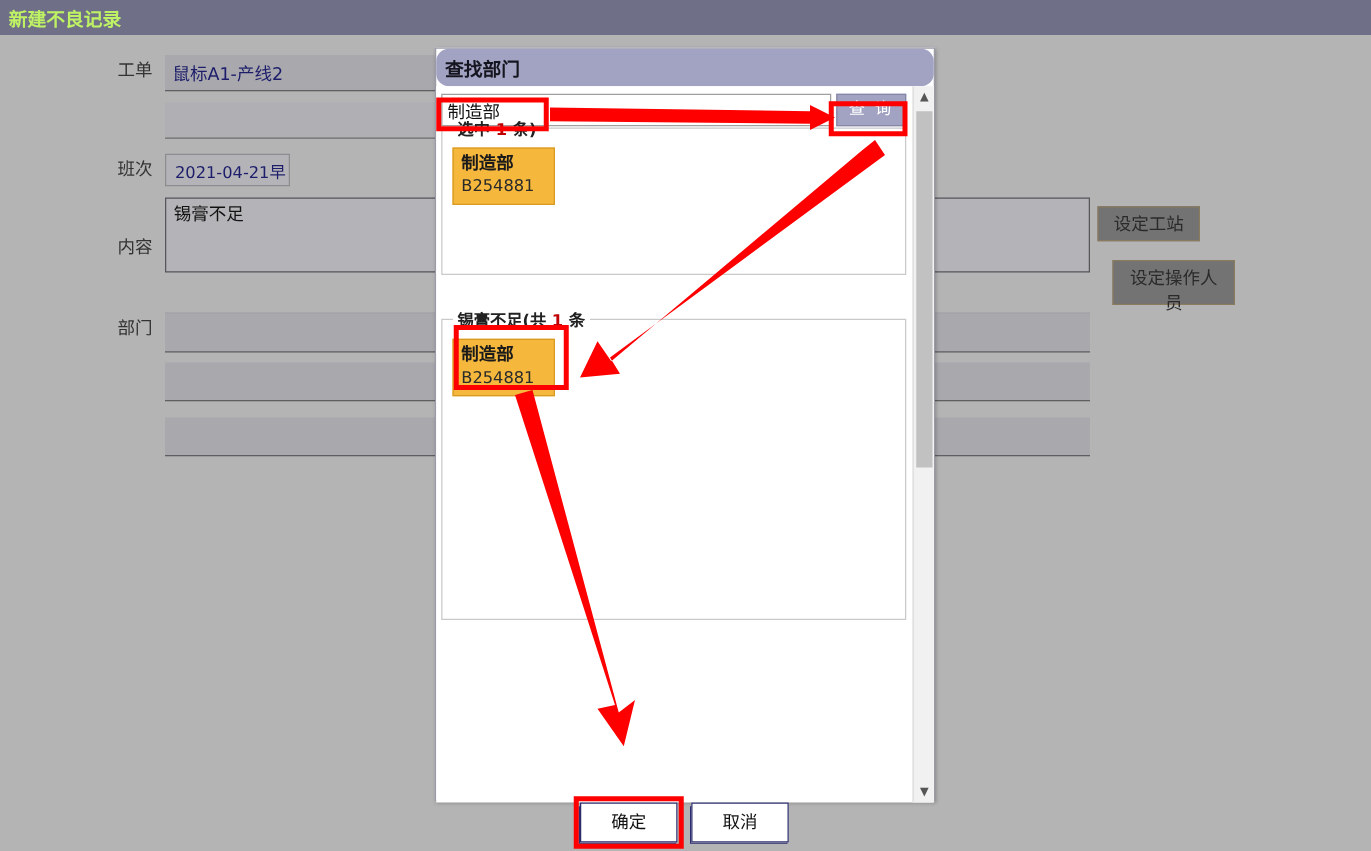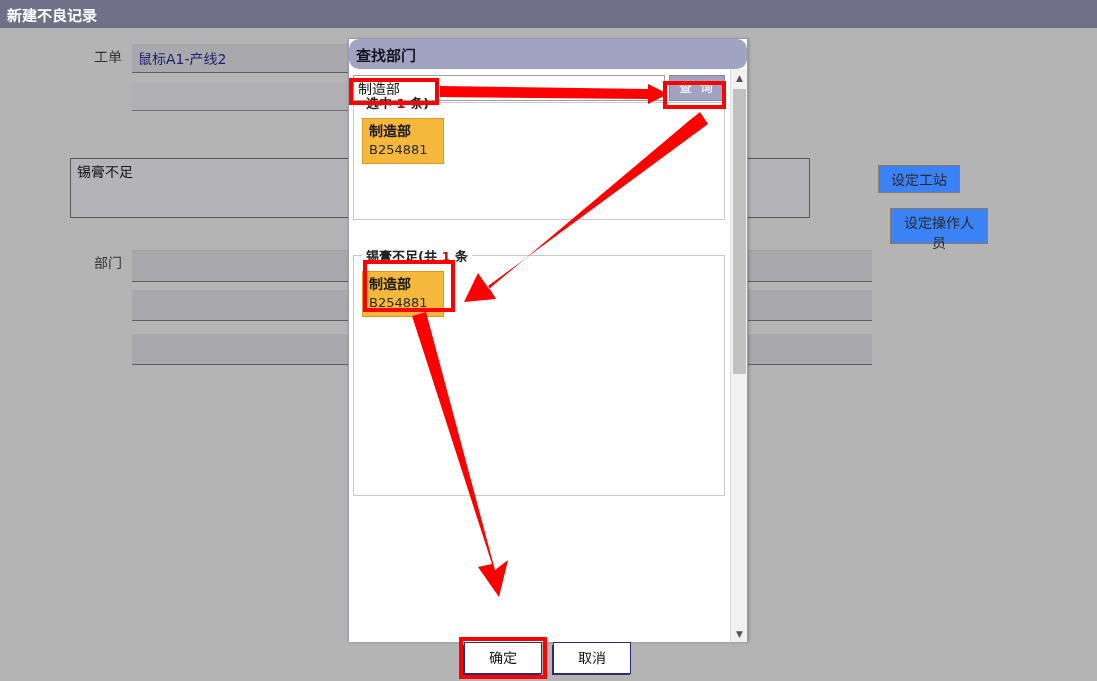--- a/index.html
+++ b/index.html
@@ -19,21 +19,21 @@
 
   
   #app-window {
     position: absolute;
     inset: 0;
     background: #b4b4b4;
   }
   #main-titlebar {
     height: 28px;
     background: #6f7088;
-    color: #ffffff;
+    color: #bef264;
     display: flex;
     align-items: center;
     padding-left: 7px;
     font-size: 15px;
     font-weight: bold;
     box-sizing: border-box;
   }
   #main-form {
     position: relative;
     height: calc(681px - 28px);
@@ -134,21 +134,21 @@
   #row-operator { left: 70px; top: 306px; }
   #operator-field {
     width: 740px; height: 30px;
     background: #a8a8ad;
     border: none;
     border-bottom: 1px solid #5f5f62;
   }
 
   .side-button {
     position: absolute;
-    background: #3b82f6;
+    background: #737373;
     border: 1px solid #8a7a5e;
     color: #2a2a2a;
     font-size: 14px;
     padding: 4px 10px;
     box-sizing: border-box;
     text-align: center;
     line-height: 20px;
     cursor: pointer;
   }
   #set-station-button { left: 878px; top: 137px; width: 82px; height: 28px; }
@@ -368,22 +368,30 @@
     <div class="form-row" id="row-workorder">
       <div class="form-label">工单</div>
       <div id="workorder-field">鼠标A1-产线2</div>
     </div>
 
     <div class="form-row" id="row-secondary">
       <div class="form-label"></div>
       <div id="secondary-field"></div>
     </div>
 
+    <div class="form-row" id="row-shift">
+      <div class="form-label">班次</div>
+      <div id="shift-select">
+        <span>2021-04-21早</span>
+        <span class="chev">▼</span>
+      </div>
+    </div>
 
     <div class="form-row" id="row-content">
+      <div class="form-label">内容</div>
       <div id="content-area">锡膏不足</div>
     </div>
 
     <div class="form-row" id="row-dept">
       <div class="form-label">部门</div>
       <div id="dept-field"></div>
     </div>
 
     <div class="form-row" id="row-station">
       <div class="form-label"></div>

